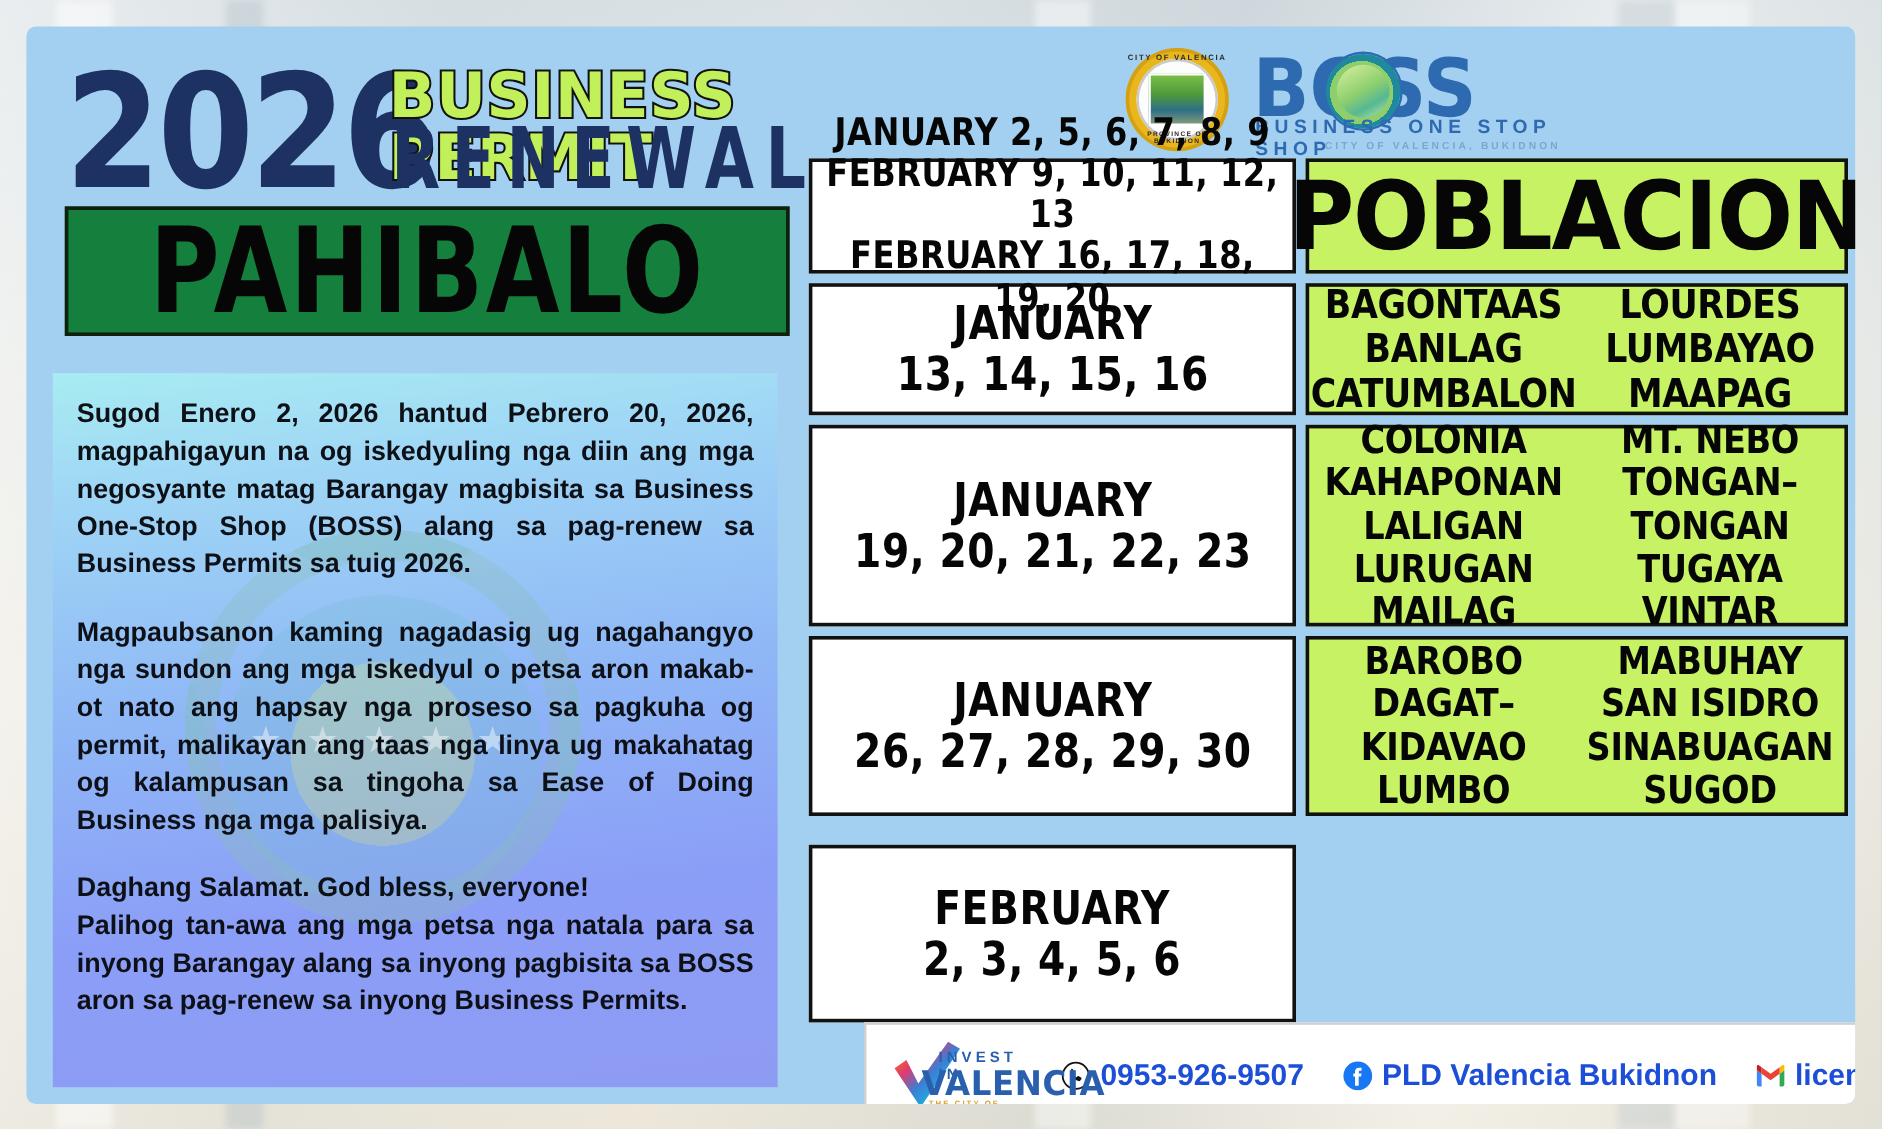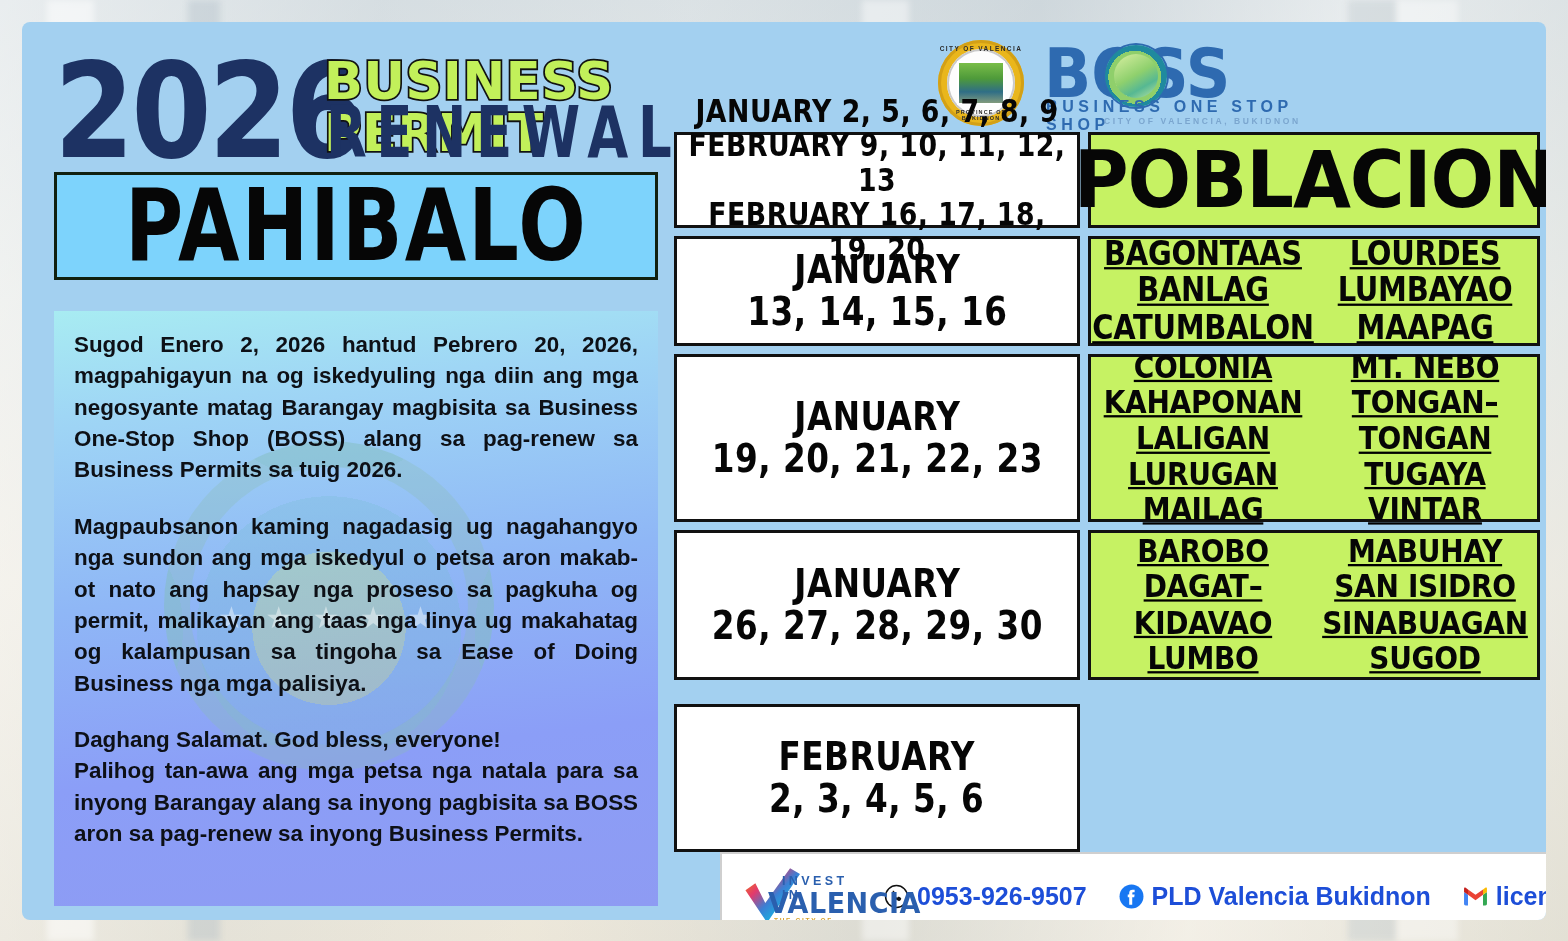--- a/index.html
+++ b/index.html
@@ -58,33 +58,33 @@
   }
   #renewal-line{
     position:absolute; left:286px; top:65px;
     font-family:"DejaVu Sans", sans-serif;
     font-weight:bold; font-size:50px; line-height:1;
     color:#1d3263; letter-spacing:9px;
     transform:scaleX(1.06) scaleY(1.42); transform-origin:left top;
   }
   #pahibalo-banner{
     position:absolute; left:14px; top:140px; width:604px; height:108px;
-    background:#7dd3fc; border:3px solid #10200f;
+    background:#15803d; border:3px solid #10200f;
     display:flex; align-items:center; justify-content:center;
   }
   #pahibalo-text{
     font-family:"DejaVu Sans", sans-serif;
     font-weight:bold; font-size:75px; color:#060606;
     letter-spacing:2px; line-height:1;
     transform:scaleX(1.06) scaleY(1.32);
   }
 
   
   #body-panel{
-    position:absolute; left:14px; top:279px; width:604px; height:595px;
+    position:absolute; left:4px; top:279px; width:604px; height:595px;
     background:linear-gradient(173deg,#a8ecf2 0%, #9fd6f5 16%, #8fb7f6 45%, #8b9ef7 72%, #8e9bf3 100%);
     padding:18px 20px 10px 20px;
     overflow:hidden;
   }
   #watermark{
     position:absolute; left:110px; top:130px; width:330px; height:330px;
     border-radius:50%;
     border:26px solid rgba(140,190,175,.30);
     background:
       radial-gradient(circle at 50% 58%, rgba(198,229,120,.33) 0 36%, rgba(120,190,210,.28) 36% 62%, transparent 62%);
@@ -172,21 +172,21 @@
     color:#060606; line-height:1.08; letter-spacing:.5px;
     transform:scaleX(.99) scaleY(1.18);
   }
   .r0 .date-text{ font-size:27px; }
   .rN .date-text{ font-size:33px; }
   .poblacion{
     font-family:"DejaVu Sans", sans-serif; font-weight:bold;
     font-size:72px; color:#060606; line-height:1;
     letter-spacing:-1px; transform:scaleX(1.04) scaleY(1.10);
   }
-  .brgy-grid{ display:flex; width:100%;text-decoration:underline; }
+  .brgy-grid{ display:flex; width:100%; }
   .brgy-grid > div{ flex:1; }
   .brgy-col{
     font-family:"DejaVu Sans", sans-serif; font-weight:bold;
     font-size:29px; color:#060606; line-height:1.12; letter-spacing:-.3px;
     transform:scaleY(1.14);
   }
   .brgy-col.left{ text-align:center; }
   .brgy-col.right{ text-align:center; }
 
   .r0{ height:96px; }

